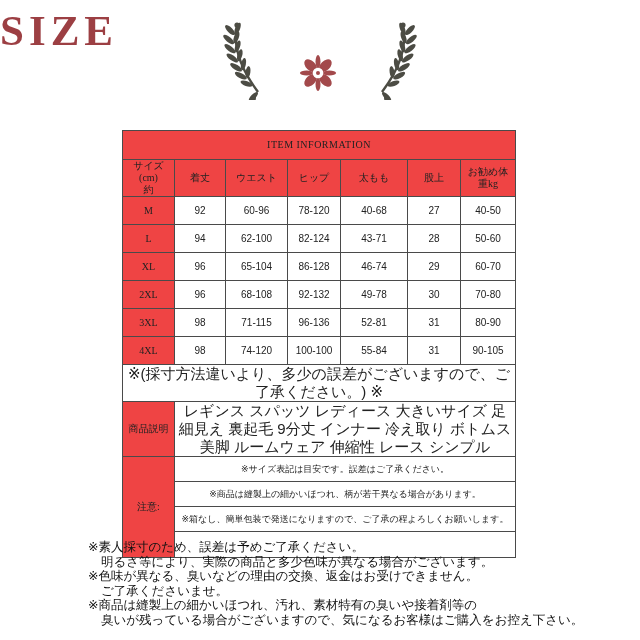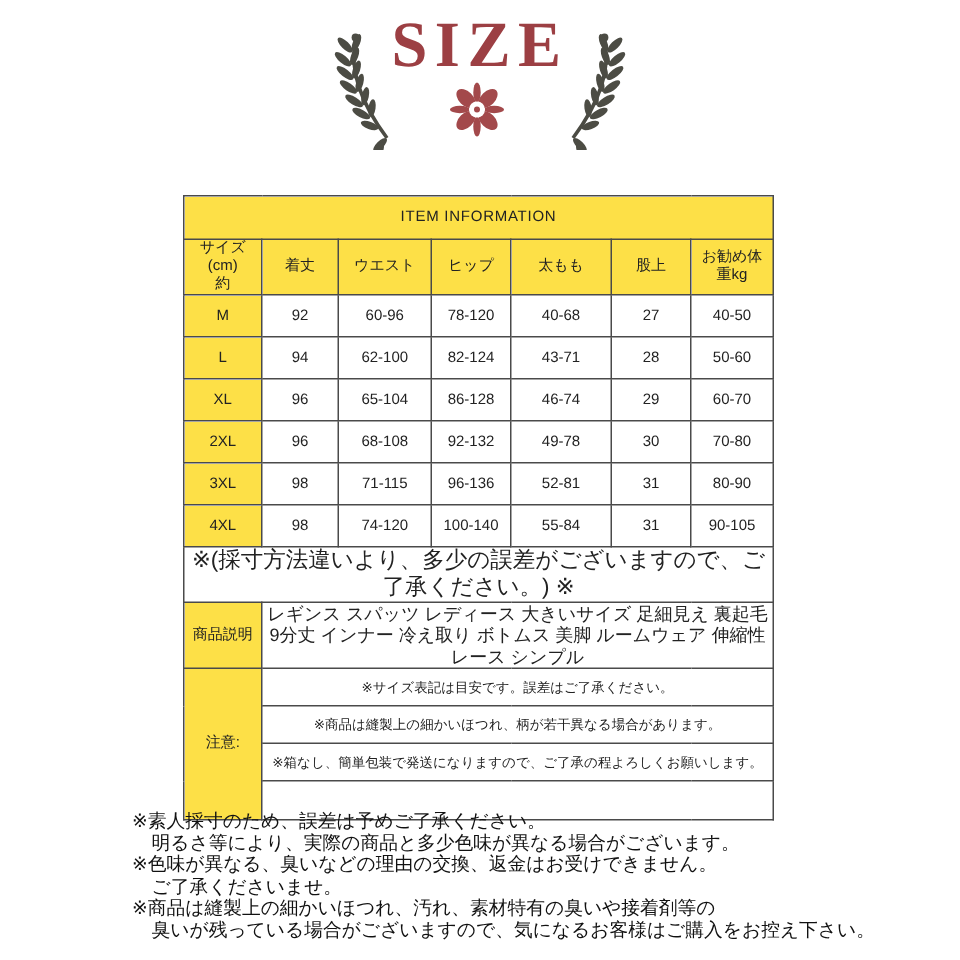--- a/index.html
+++ b/index.html
@@ -4,48 +4,48 @@
 <style>
   html,body{margin:0;padding:0;}
   body{
     width:640px;height:640px;position:relative;background:#ffffff;
     font-family:"Liberation Sans","DejaVu Sans",sans-serif;
     color:#1d1d1d;overflow:hidden;
   }
   
   .hdr{position:absolute;top:0;left:0;width:640px;height:110px;}
   .size-title{
-    position:absolute;top:6px;left:0;width:640px;text-align:center;
+    position:absolute;top:6px;left:0;width:640px;
     font-family:"Liberation Serif","DejaVu Serif",serif;
     font-weight:bold;font-size:43px;letter-spacing:5px;color:#9c3f43;
   }
   .branch{position:absolute;top:20px;width:46px;height:80px;}
   .branch.left{left:218px;}
   .branch.right{left:376px;transform:scaleX(-1);}
   .flower{position:absolute;top:54px;left:299px;width:38px;height:38px;}
   
   table.size-chart{
     position:absolute;left:122px;top:130px;width:393px;
     border-collapse:collapse;table-layout:fixed;
     font-size:10px;color:#222;
   }
   table.size-chart td,table.size-chart th{
     border:1px solid #4a4a4a;padding:0 3px;text-align:center;
     font-weight:normal;line-height:1.2;overflow:hidden;
   }
-  .gray{background:#fde047;}
+  .gray{background:#ef4444;font-family:Liberation Serif, serif;}
   tr.banner-row{height:29px;}
   tr.colhead-row{height:29px;}
   tr.data-row{height:28px;}
   tr.note-row{height:27px;}
   tr.desc-row{height:32px;}
   tr.caution-row{height:25px;}
   tr.caution-row.empty{height:26px;}
   .prewrap{white-space:pre-line;}
-  .desc-cell{font-size:12px;line-height:1.45;padding:0 6px;}
+  .desc-cell{font-size:15px;line-height:1.45;padding:0 6px;}
   .caution-cell{font-size:9px;text-align:left;padding:0 5px;margin-top:41px;}
   .note-cell{font-size:15px;}
   .banner-cell{letter-spacing:0.5px;}
   
   .footnotes{
     position:absolute;left:88px;top:540px;width:510px;
     font-size:12.5px;line-height:14.6px;color:#111;
   }
   .footnotes .line{white-space:nowrap;}
   .footnotes .line.indent{padding-left:13px;}
@@ -259,21 +259,21 @@
     <td>71-115</td>
     <td>96-136</td>
     <td>52-81</td>
     <td>31</td>
     <td>80-90</td>
   </tr>
   <tr class="data-row">
     <td class="gray">4XL</td>
     <td>98</td>
     <td>74-120</td>
-    <td>100-140</td>
+    <td>100-100</td>
     <td>55-84</td>
     <td>31</td>
     <td>90-105</td>
   </tr>
   <tr class="note-row">
     <td colspan="7" class="note-cell">※(採寸方法違いより、多少の誤差がございますので、ご了承ください。) ※</td>
   </tr>
   <tr class="desc-row">
     <td class="gray">商品説明</td>
     <td colspan="6" class="desc-cell">レギンス スパッツ レディース 大きいサイズ 足細見え 裏起毛 9分丈 インナー 冷え取り ボトムス 美脚 ルームウェア 伸縮性 レース シンプル</td>

